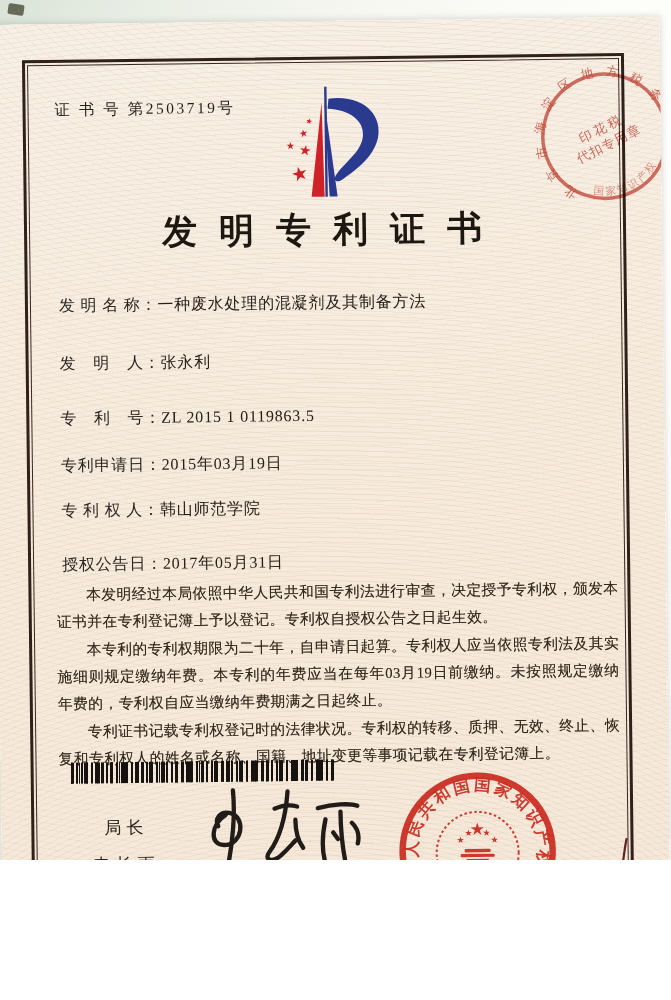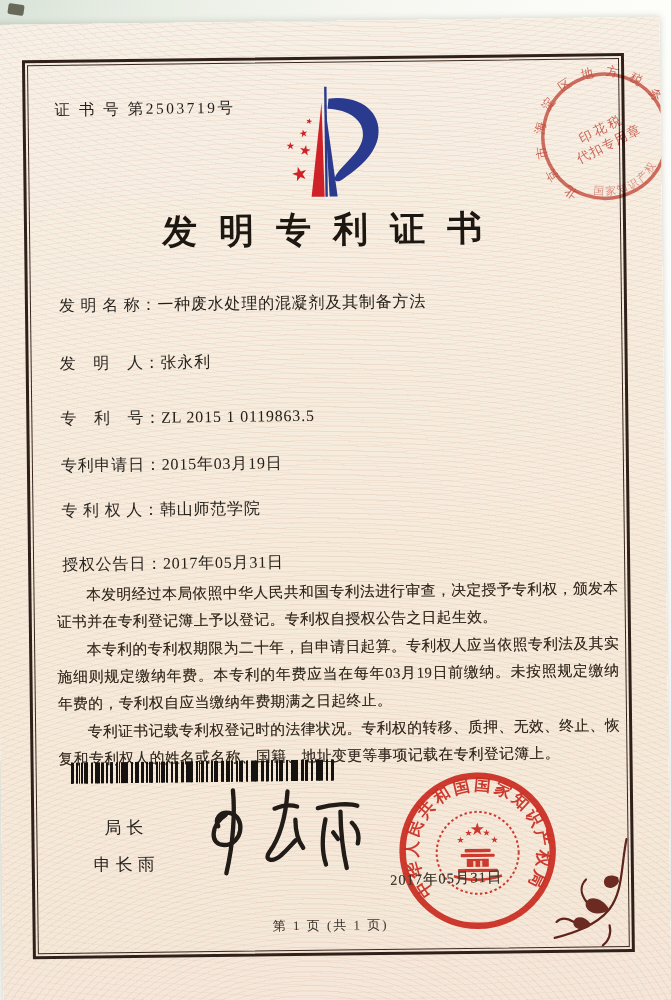--- a/index.html
+++ b/index.html
@@ -1,16 +1,16 @@
 <!DOCTYPE html>
 <html><head>
 <meta charset="utf-8">
 <style>
   html,body{margin:0;padding:0;}
-  .scene{position:relative;width:671px;height:1000px;overflow:hidden;
+  .scene{position:relative;width:671px;height:860px;overflow:hidden;
     background:linear-gradient(112deg,#d9e3d8 0%,#e9eee5 14%,#f7f8f2 38%,#fdfdfa 60%,#ffffff 100%);
     font-family:"Liberation Serif","DejaVu Serif",serif;}
   .corner-mark{position:absolute;left:8px;top:4px;width:16px;height:11px;background:#4a4a38;opacity:.8;border-radius:2px;transform:rotate(8deg);}
   .paper{position:absolute;left:-8px;top:24px;width:668px;height:992px;
     transform:rotate(-0.7deg);transform-origin:60px 40px;
     background:
       repeating-radial-gradient(ellipse 900px 620px at 46% 108%, rgba(205,150,125,.13) 0 1.5px, rgba(0,0,0,0) 1.5px 7px),
       repeating-radial-gradient(ellipse 1100px 760px at 60% -18%, rgba(205,150,125,.09) 0 1.5px, rgba(0,0,0,0) 1.5px 9px),
       linear-gradient(175deg,#f7f0e6 0%,#f6ebdb 55%,#f4e7d9 100%);
     box-shadow:0 0 7px rgba(70,80,60,.25);overflow:hidden;}

